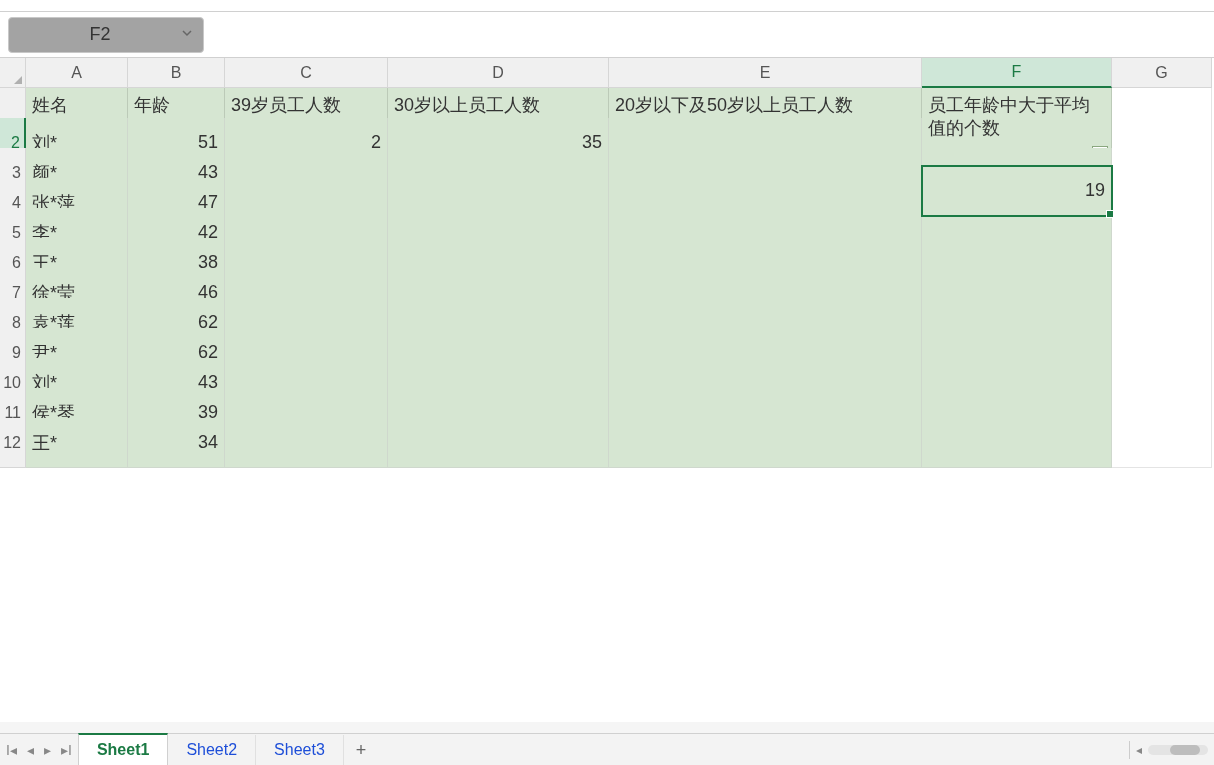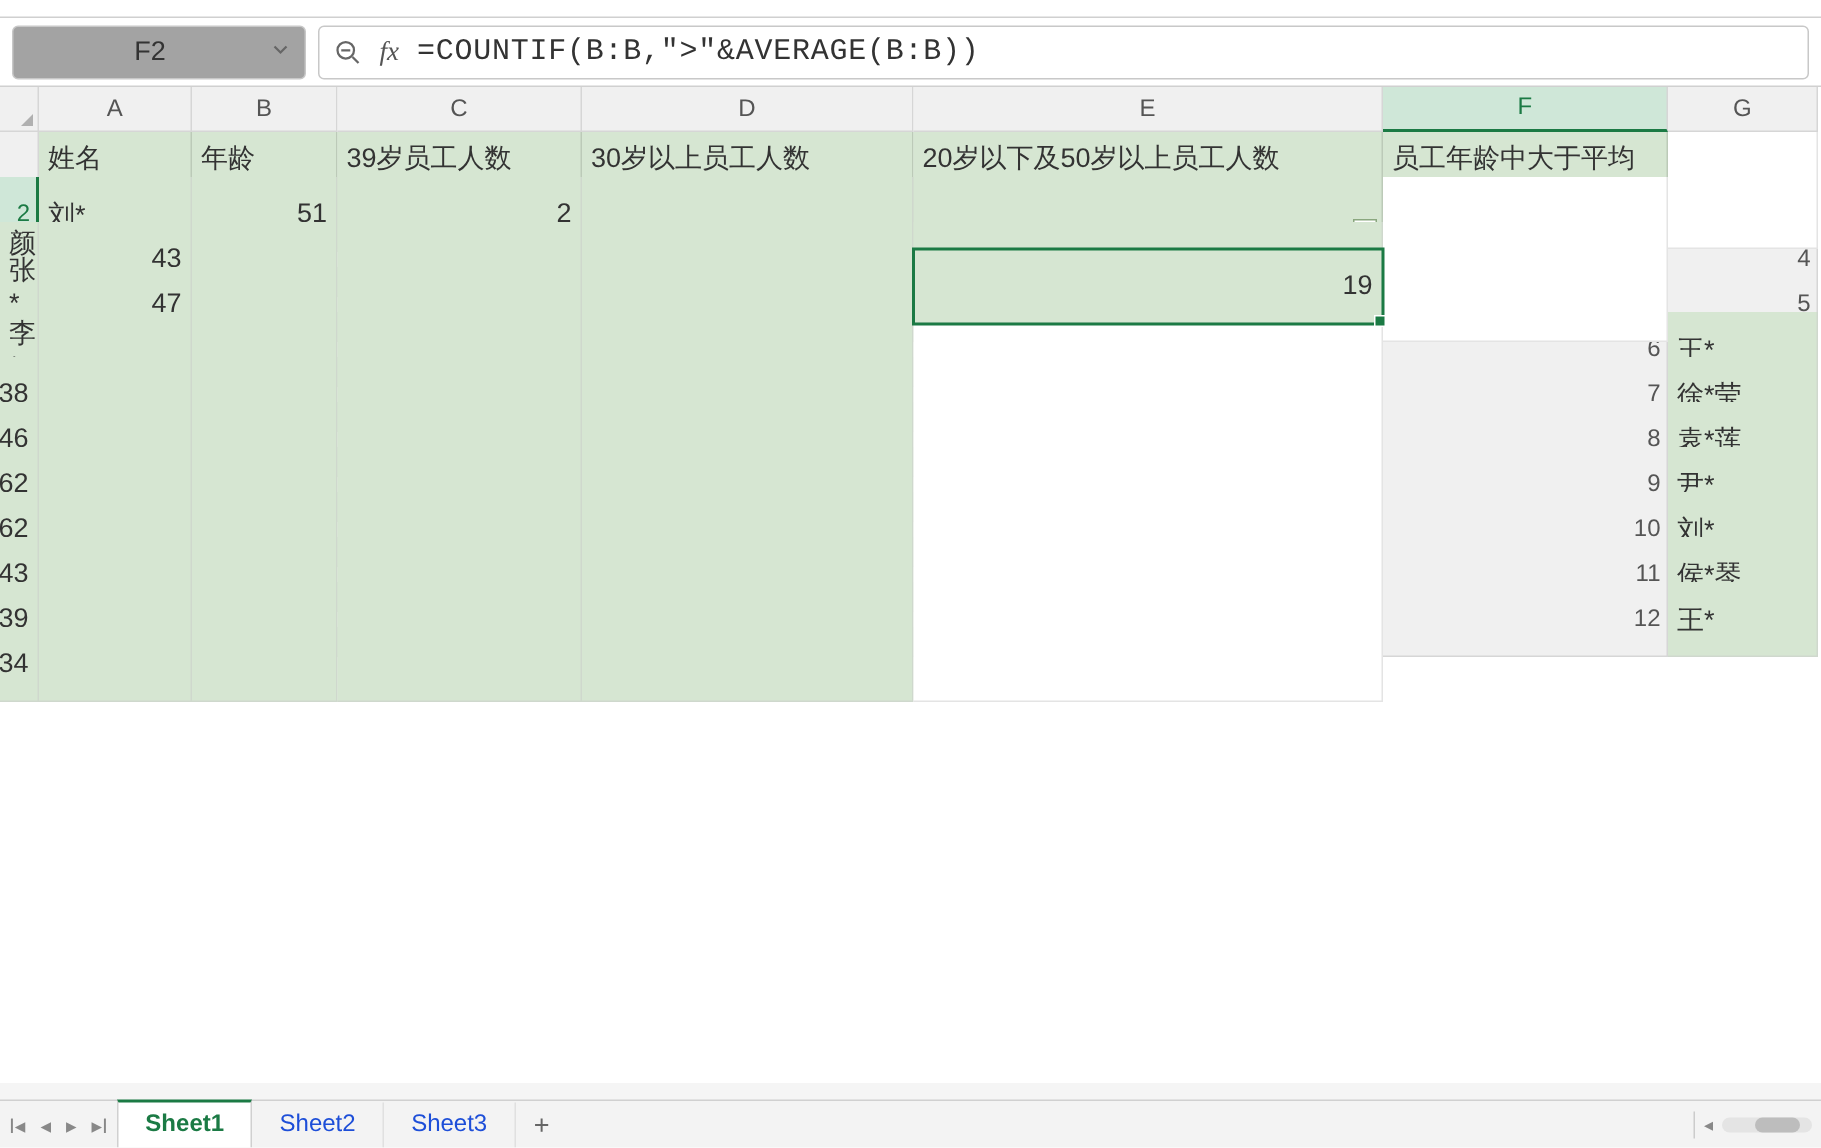--- a/index.html
+++ b/index.html
@@ -246,31 +246,20 @@
 
 <div class="formula-bar">
   <div class="name-box">
     <span class="ref">F2</span>
     <span class="dd">
       <svg width="12" height="12" viewBox="0 0 12 12">
           <path d="M2 4 L6 8 L10 4" fill="none" stroke="#666" stroke-width="1.5"></path>
         </svg>
     </span>
   </div>
-  <div class="formula-area">
-    <span class="fa-icon">
-      <svg width="18" height="18" viewBox="0 0 18 18">
-          <circle cx="7.5" cy="7.5" r="5.5" fill="none" stroke="#666" stroke-width="1.5"></circle>
-          <line x1="4.5" y1="7.5" x2="10.5" y2="7.5" stroke="#666" stroke-width="1.5"></line>
-          <line x1="12" y1="12" x2="16" y2="16" stroke="#666" stroke-width="1.5"></line>
-        </svg>
-    </span>
-    <span class="fa-fx">fx</span>
-    <span class="formula-text">=COUNTIF(B:B,"&gt;"&amp;AVERAGE(B:B))</span>
-  </div>
 </div>
 
 <div class="sheet-wrap">
   <div class="sheet" id="sheet">
       <div class="corner"></div>
       <div class="colhdr">A</div>
       <div class="colhdr">B</div>
       <div class="colhdr">C</div>
       <div class="colhdr">D</div>
       <div class="colhdr">E</div>
@@ -323,20 +312,21 @@
           <svg viewBox="0 0 10 10">
             <path d="M1 2 L5 7 L9 2 Z" fill="#1b7a44"></path>
           </svg>
         </div>
       </div>
       <div class="cell plain" style="height: 78px;"></div>
       <div class="rowhdr sel" style="height: 50px;">2</div>
       <div class="cell" style="height: 50px;">刘*</div>
       <div class="cell right" style="height: 50px;">51</div>
       <div class="cell right" style="height: 50px;">2</div>
+      <div class="cell right" style="height: 50px;">35</div>
       <div class="cell" style="height: 50px;"></div>
       <div class="cell right selected" style="height: 50px;">19</div>
       <div class="cell plain" style="height: 50px;"></div>
       <div class="rowhdr" style="height: 50px;">3</div>
       <div class="cell" style="height: 50px;">颜*</div>
       <div class="cell right" style="height: 50px;">43</div>
       <div class="cell right" style="height: 50px;"></div>
       <div class="cell right" style="height: 50px;"></div>
       <div class="cell" style="height: 50px;"></div>
       <div class="cell right" style="height: 50px;"></div>
@@ -344,20 +334,21 @@
       <div class="rowhdr" style="height: 50px;">4</div>
       <div class="cell" style="height: 50px;">张*萍</div>
       <div class="cell right" style="height: 50px;">47</div>
       <div class="cell right" style="height: 50px;"></div>
       <div class="cell right" style="height: 50px;"></div>
       <div class="cell" style="height: 50px;"></div>
       <div class="cell right" style="height: 50px;"></div>
       <div class="cell plain" style="height: 50px;"></div>
       <div class="rowhdr" style="height: 50px;">5</div>
       <div class="cell" style="height: 50px;">李*</div>
+      <div class="cell right" style="height: 50px;">42</div>
       <div class="cell right" style="height: 50px;"></div>
       <div class="cell right" style="height: 50px;"></div>
       <div class="cell" style="height: 50px;"></div>
       <div class="cell right" style="height: 50px;"></div>
       <div class="cell plain" style="height: 50px;"></div>
       <div class="rowhdr" style="height: 50px;">6</div>
       <div class="cell" style="height: 50px;">王*</div>
       <div class="cell right" style="height: 50px;">38</div>
       <div class="cell right" style="height: 50px;"></div>
       <div class="cell right" style="height: 50px;"></div>

